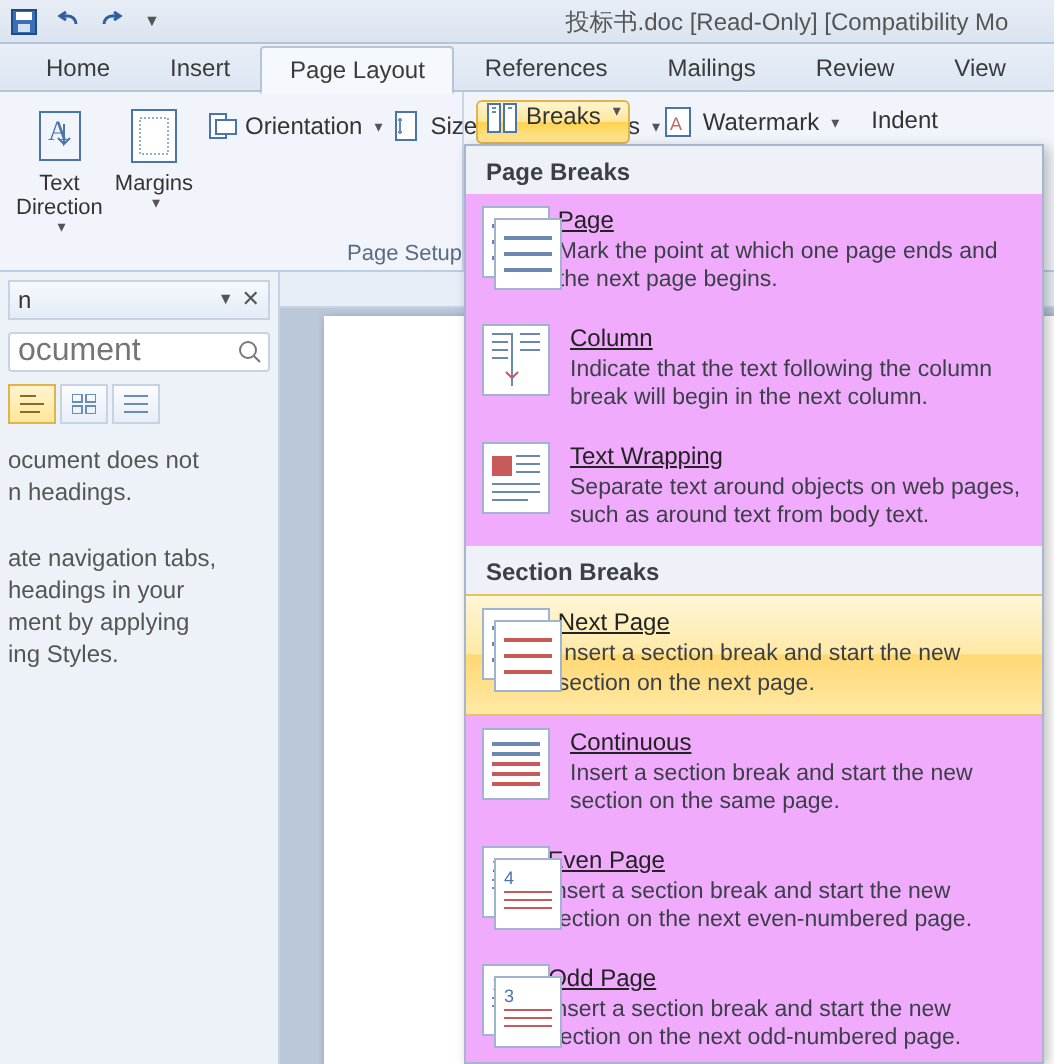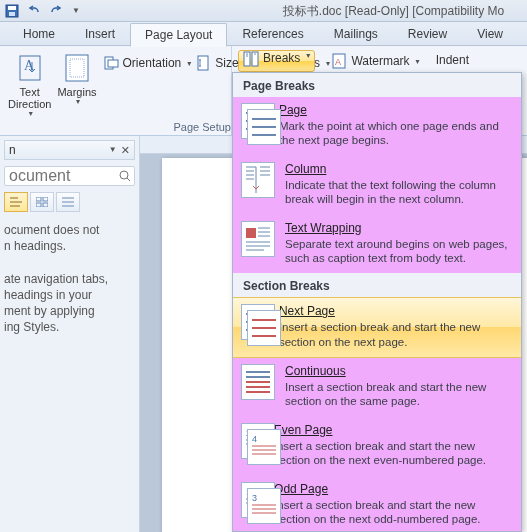--- a/index.html
+++ b/index.html
@@ -419,21 +419,21 @@
 
   <div class="menu-item">
     <div style="position:relative;width:40px;height:40px">
       <div class="menu-icon"><svg width="32" height="34">
             <rect x="4" y="6" width="10" height="10" fill="#c85a5a"></rect>
             <path d="M16 6h12M16 10h12M16 14h12M4 20h24M4 24h24M4 28h18" stroke="#6b89b0"></path>
           </svg></div>
     </div>
     <div>
       <div class="menu-item-title">Text Wrapping</div>
-      <div class="menu-item-desc">Separate text around begins on web pages, such as caption text from body text.</div>
+      <div class="menu-item-desc">Separate text around objects on web pages, such as around text from body text.</div>
     </div>
   </div>
 
   <div class="menu-section-header">Section Breaks</div>
 
   <div class="menu-item highlight">
     <div style="position:relative;width:40px;height:40px">
       <div class="menu-icon" style="position:absolute;left:0;top:0">
           <div class="icon-lines">
             <span></span>

